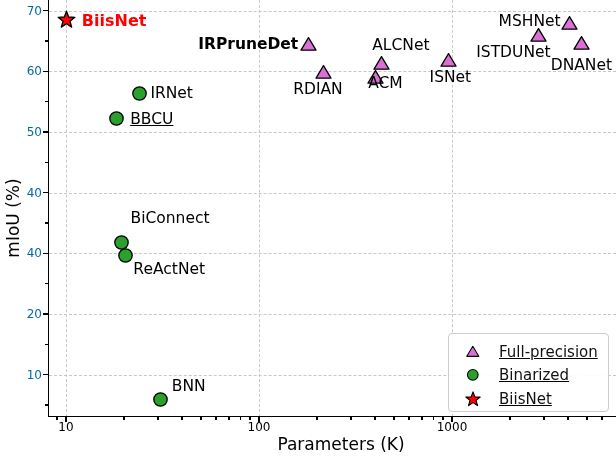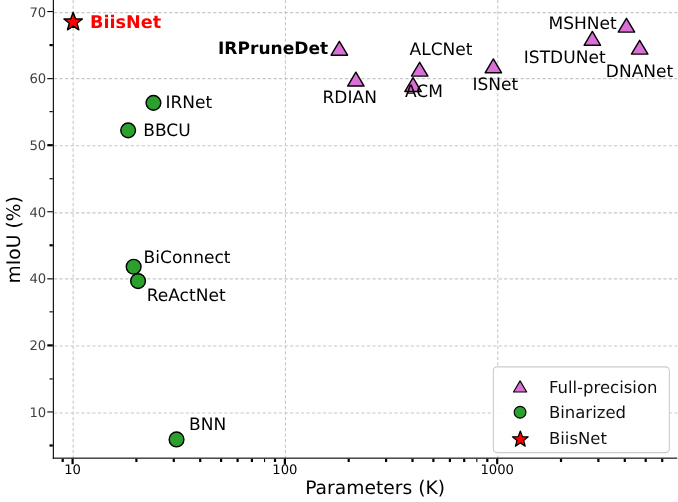--- a/index.html
+++ b/index.html
@@ -41,21 +41,21 @@
   .ytick.major { left: 43px; width: 5px; }
   .ytick.minor { left: 45px; width: 3px; }
   .xtick { position: absolute; width: 1.4px; background: #000; top: 417px; }
   .xtick.major { height: 5px; }
   .xtick.minor { height: 3px; }
   .ytick-label {
     position: absolute;
     left: 12px; width: 30px;
     text-align: right;
     font-size: 12px;
-    color: #404040;
+    color: #0369a1;
     transform: translateY(-50%);
   }
   .xtick-label {
     position: absolute;
     top: 420px;
     font-size: 12px;
     color: #000;
     transform: translateX(-50%);
   }
   #xlabel {
@@ -95,20 +95,21 @@
     background: rgba(255,255,255,0.92);
     border: 1px solid #cccccc;
     border-radius: 4px;
     padding-top: 6px;
   }
   .legend-row {
     display: flex;
     align-items: center;
     height: 23.5px;
     padding-left: 12px;
+    text-decoration: underline;
   }
   .legend-marker {
     width: 24px;
     display: flex;
     justify-content: center;
     align-items: center;
     line-height: 0;
   }
   .legend-label {
     margin-left: 14px;
@@ -223,25 +224,25 @@
           <polygon points="8.5,1.6 16,14.2 1,14.2" fill="#DA70D6" stroke="#000" stroke-width="1.3" stroke-linejoin="round"></polygon>
         </svg></div>
       <div class="point-label" style="left: 550.715px; top: 64.671px; transform: translateY(-50%);">DNANet</div>
       <div class="point-marker" style="left: 130.881px; top: 84.552px;"><svg width="17" height="17" viewBox="0 0 17 17">
           <circle cx="8.5" cy="8.5" r="6.7" fill="#2CA02C" stroke="#000" stroke-width="1.3"></circle>
         </svg></div>
       <div class="point-label" style="left: 150.381px; top: 93.052px; transform: translateY(-50%);">IRNet</div>
       <div class="point-marker" style="left: 107.694px; top: 110.046px;"><svg width="17" height="17" viewBox="0 0 17 17">
           <circle cx="8.5" cy="8.5" r="6.7" fill="#2CA02C" stroke="#000" stroke-width="1.3"></circle>
         </svg></div>
-      <div class="point-label" style="left: 130.194px; top: 118.546px; transform: translateY(-50%);">BBCU</div>
+      <div class="point-label" style="left: 130.194px; top: 118.546px; transform: translateY(-50%); text-decoration: underline;">BBCU</div>
       <div class="point-marker" style="left: 113.046px; top: 234.481px;"><svg width="17" height="17" viewBox="0 0 17 17">
           <circle cx="8.5" cy="8.5" r="6.7" fill="#2CA02C" stroke="#000" stroke-width="1.3"></circle>
         </svg></div>
-      <div class="point-label" style="left: 130.546px; top: 234px; transform: translateY(-50%);">BiConnect</div>
+      <div class="point-label" style="left: 130.546px; top: 218px; transform: translateY(-50%);">BiConnect</div>
       <div class="point-marker" style="left: 116.847px; top: 247.228px;"><svg width="17" height="17" viewBox="0 0 17 17">
           <circle cx="8.5" cy="8.5" r="6.7" fill="#2CA02C" stroke="#000" stroke-width="1.3"></circle>
         </svg></div>
       <div class="point-label" style="left: 133.347px; top: 268.728px; transform: translateY(-50%);">ReActNet</div>
       <div class="point-marker" style="left: 152.333px; top: 391.087px;"><svg width="17" height="17" viewBox="0 0 17 17">
           <circle cx="8.5" cy="8.5" r="6.7" fill="#2CA02C" stroke="#000" stroke-width="1.3"></circle>
         </svg></div>
       <div class="point-label" style="left: 171.833px; top: 385.587px; transform: translateY(-50%);">BNN</div>
     </div>
   <div id="ylabel">mIoU (%)</div>

